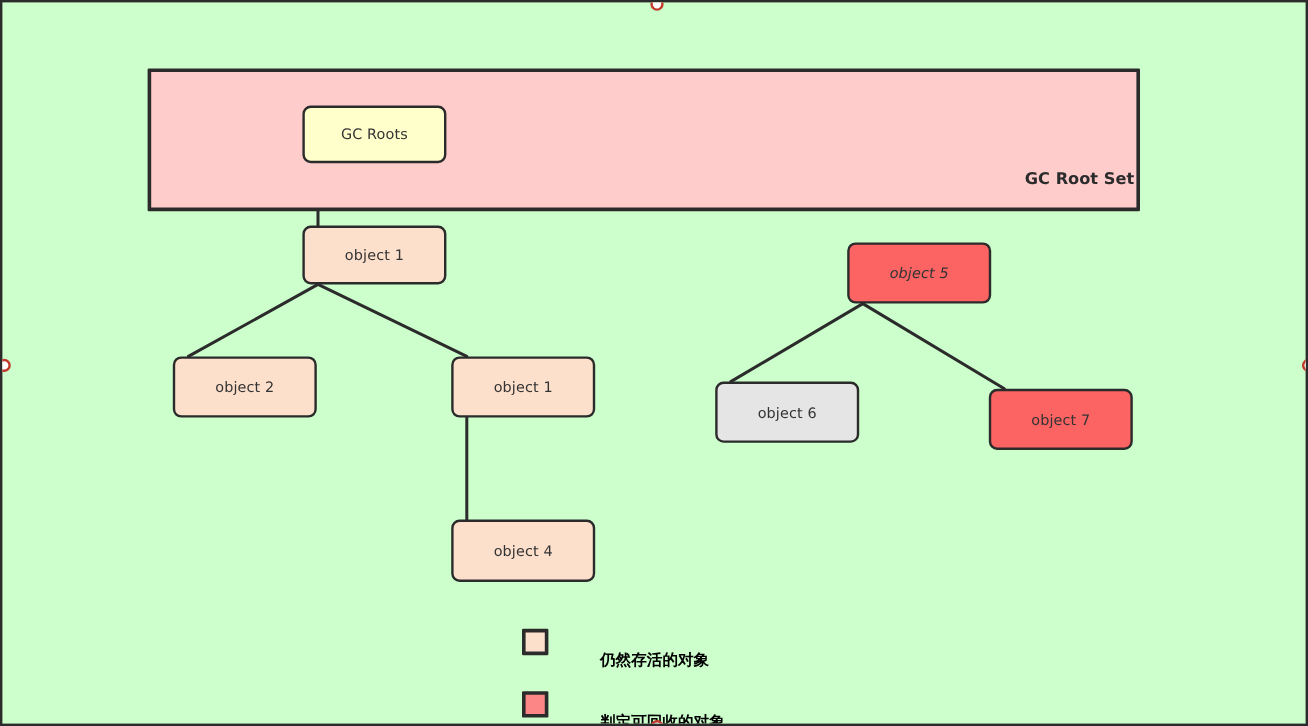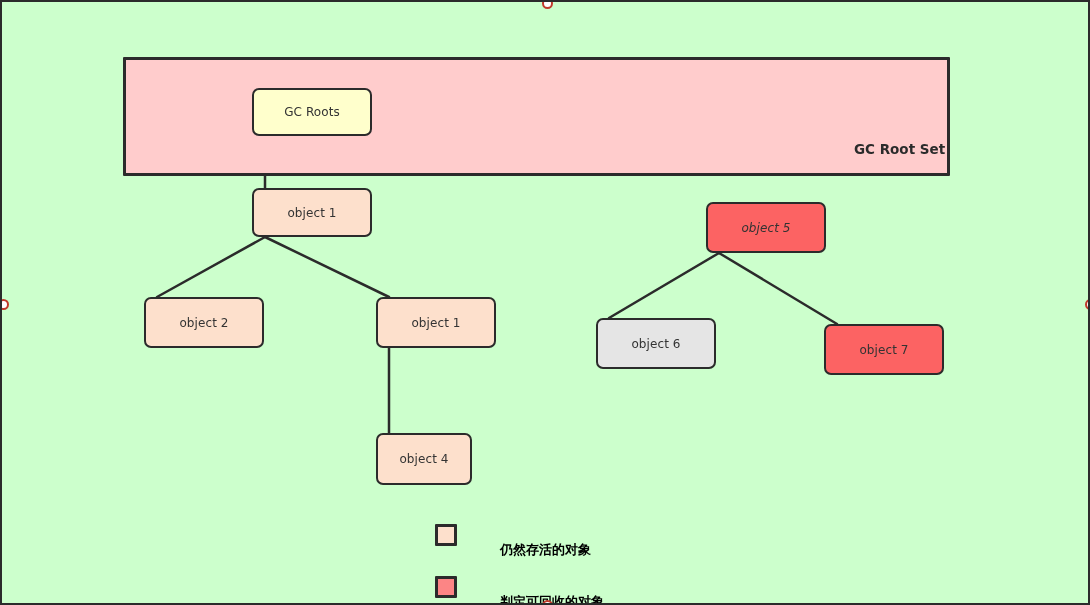--- a/index.html
+++ b/index.html
@@ -103,21 +103,21 @@
       </div>
       <div class="node" style="left: 203px; top: 186px; width: 120px; height: 49px; background: rgb(253, 224, 204);">
         <span>object 1</span>
       </div>
       <div class="node" style="left: 95px; top: 295px; width: 120px; height: 51px; background: rgb(253, 224, 204); text-align: center;">
         <span>object 2</span>
       </div>
       <div class="node" style="left: 327px; top: 295px; width: 120px; height: 51px; background: rgb(253, 224, 204);">
         <span>object 1</span>
       </div>
-      <div class="node" style="left: 327px; top: 431px; width: 96px; height: 52px; background: rgb(253, 224, 204);">
+      <div class="node" style="left: 327px; top: 431px; width: 120px; height: 52px; background: rgb(253, 224, 204);">
         <span>object 4</span>
       </div>
       <div class="node" style="left: 657px; top: 200px; width: 120px; height: 51px; background: rgb(252, 99, 99); font-style: italic;">
         <span>object 5</span>
       </div>
       <div class="node" style="left: 547px; top: 316px; width: 120px; height: 51px; background: #e5e5e5;">
         <span>object 6</span>
       </div>
       <div class="node" style="left: 775px; top: 322px; width: 120px; height: 51px; background: rgb(252, 99, 99);">
         <span>object 7</span>

